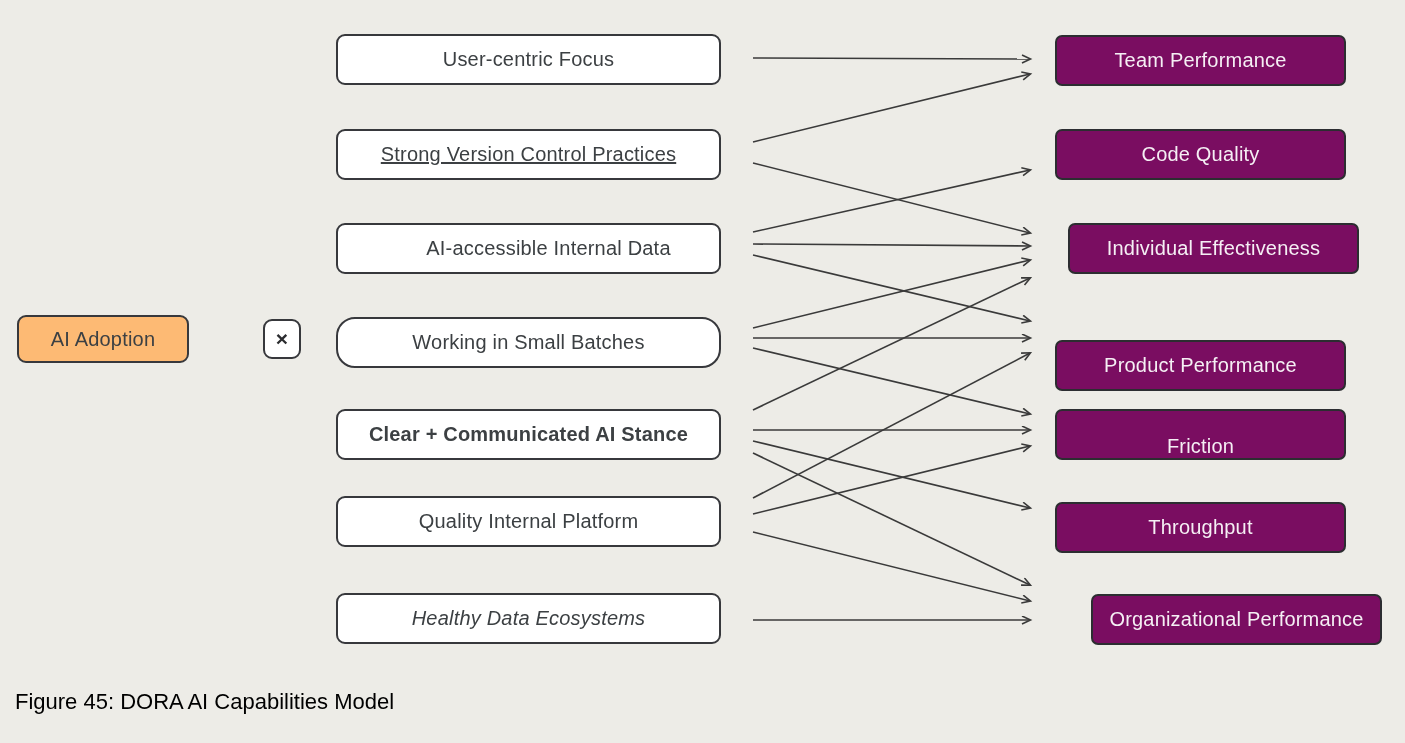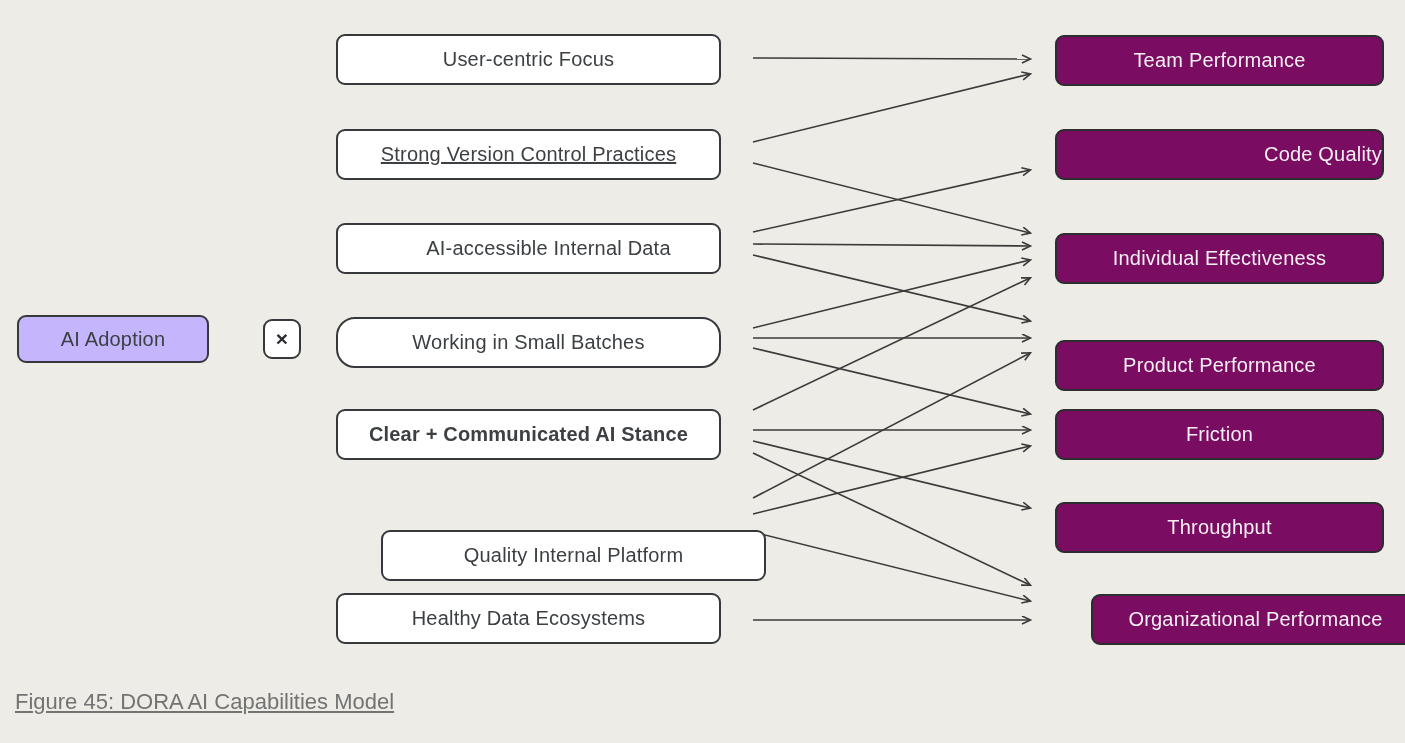--- a/index.html
+++ b/index.html
@@ -22,36 +22,37 @@
     border-radius:9px;
     font-size:20px;
     letter-spacing:0.2px;
     white-space:nowrap;
   }
   .cap-box{
     left:336px;width:385px;height:51px;
     background:#ffffff;color:#3c4043;
   }
   .out-box{
-    left:1055px;width:329px;height:51px;
+    left:1055px;width:291px;height:51px;
     background:#7a0d61;color:#f5eff4;
     border-color:#2c2d31;
+    border-radius:7px;
   }
   .adoption-box{
-    left:17px;top:315px;width:192px;height:48px;
-    background:#c4b5fd;color:#3c4043;
+    left:17px;top:315px;width:172px;height:48px;
+    background:#fdba74;color:#3c4043;
   }
   .operator-box{
     left:263px;top:319px;width:38px;height:40px;
     background:#ffffff;color:#2b2c2f;
     font-size:21px;font-weight:bold;
   }
   .caption{
     position:absolute;left:15px;top:689px;
-    font-size:22px;color:#737373;text-decoration:underline;
+    font-size:22px;color:#000000;
   }
 </style>
 </head>
 <body>
 
 <div class="canvas">
 
   <svg class="arrow-layer" width="1405" height="743" viewBox="0 0 1405 743" aria-hidden="true">
     <defs>
       <marker id="arrowhead" markerWidth="12" markerHeight="12" refX="9" refY="4.5" orient="auto" markerUnits="userSpaceOnUse">
@@ -96,42 +97,42 @@
     </div>
     <div class="node cap-box" style="top: 223px; padding-left: 40px;">
       <span>AI-accessible Internal Data</span>
     </div>
     <div class="node cap-box" style="top: 317px; border-radius: 19px;">
       <span>Working in Small Batches</span>
     </div>
     <div class="node cap-box" style="top: 409px; font-weight: bold;">
       <span>Clear + Communicated AI Stance</span>
     </div>
-    <div class="node cap-box" style="top: 530px; margin-left: 45px;">
+    <div class="node cap-box" style="top: 496px;">
       <span>Quality Internal Platform</span>
     </div>
-    <div class="node cap-box" style="top: 593px;">
+    <div class="node cap-box" style="top: 593px; font-style: italic;">
       <span>Healthy Data Ecosystems</span>
     </div>
   </div>
 
   <div id="outcome-column">
     <div class="node out-box" style="top: 35px;">
       <span>Team Performance</span>
     </div>
-    <div class="node out-box" style="top: 129px; justify-content: flex-end;">
+    <div class="node out-box" style="top: 129px;">
       <span>Code Quality</span>
     </div>
-    <div class="node out-box" style="top: 233px;">
+    <div class="node out-box" style="top: 223px; margin-left: 13px;">
       <span>Individual Effectiveness</span>
     </div>
     <div class="node out-box" style="top: 316px; margin-top: 24px;">
       <span>Product Performance</span>
     </div>
-    <div class="node out-box" style="top: 409px;">
+    <div class="node out-box" style="top: 409px; align-items: flex-end;">
       <span>Friction</span>
     </div>
     <div class="node out-box" style="top: 502px;">
       <span>Throughput</span>
     </div>
     <div class="node out-box" style="top: 594px; margin-left: 36px;">
       <span>Organizational Performance</span>
     </div>
   </div>
 

